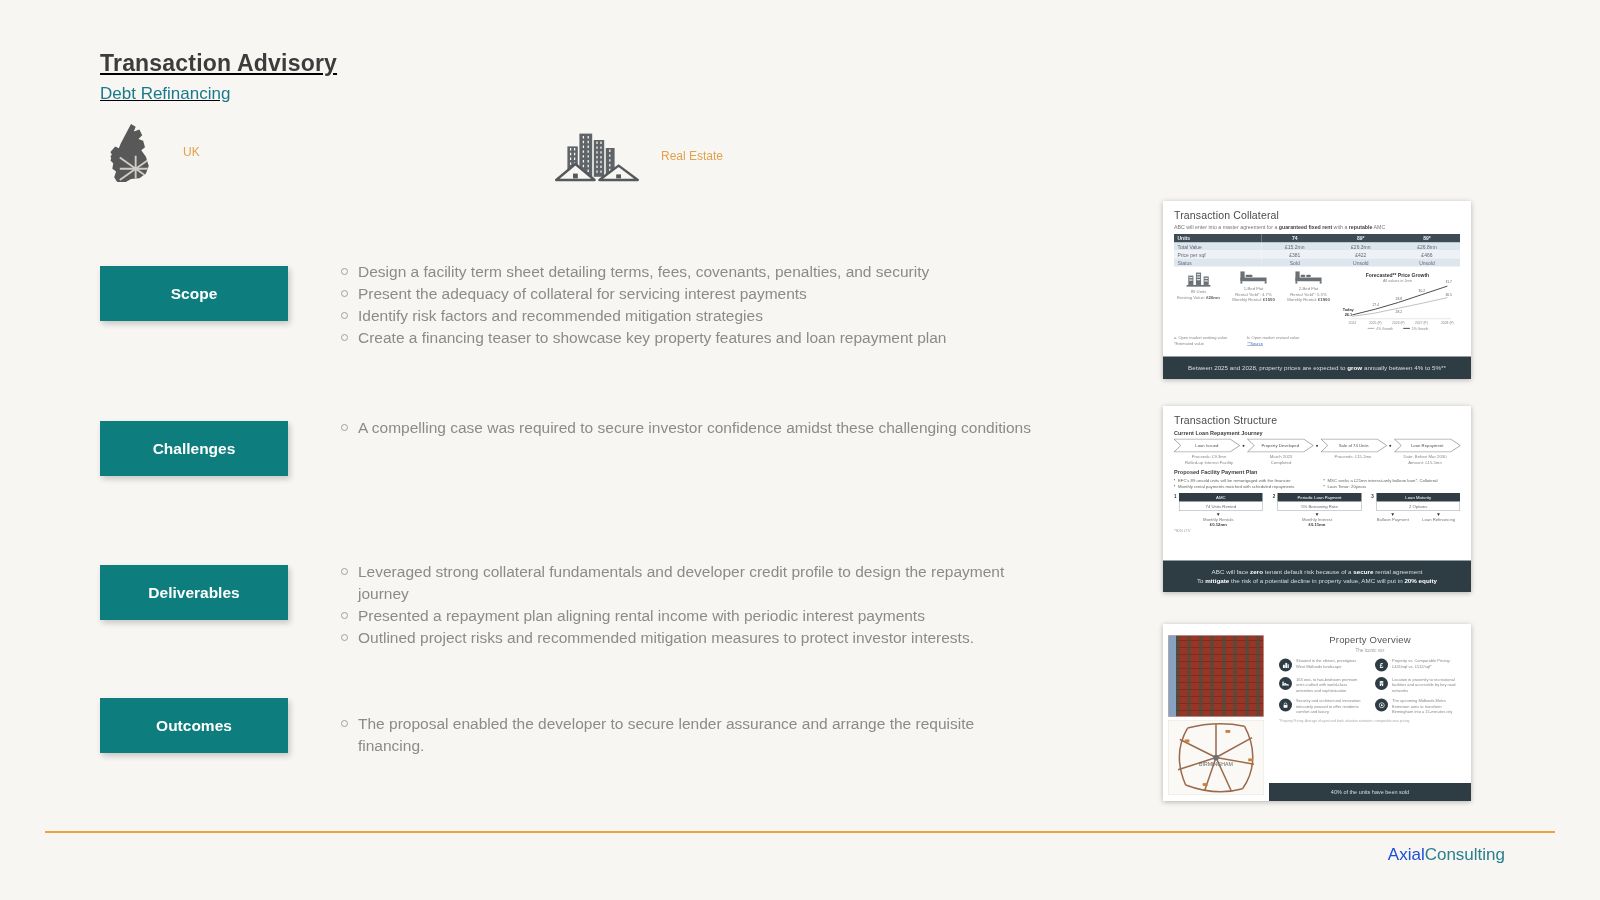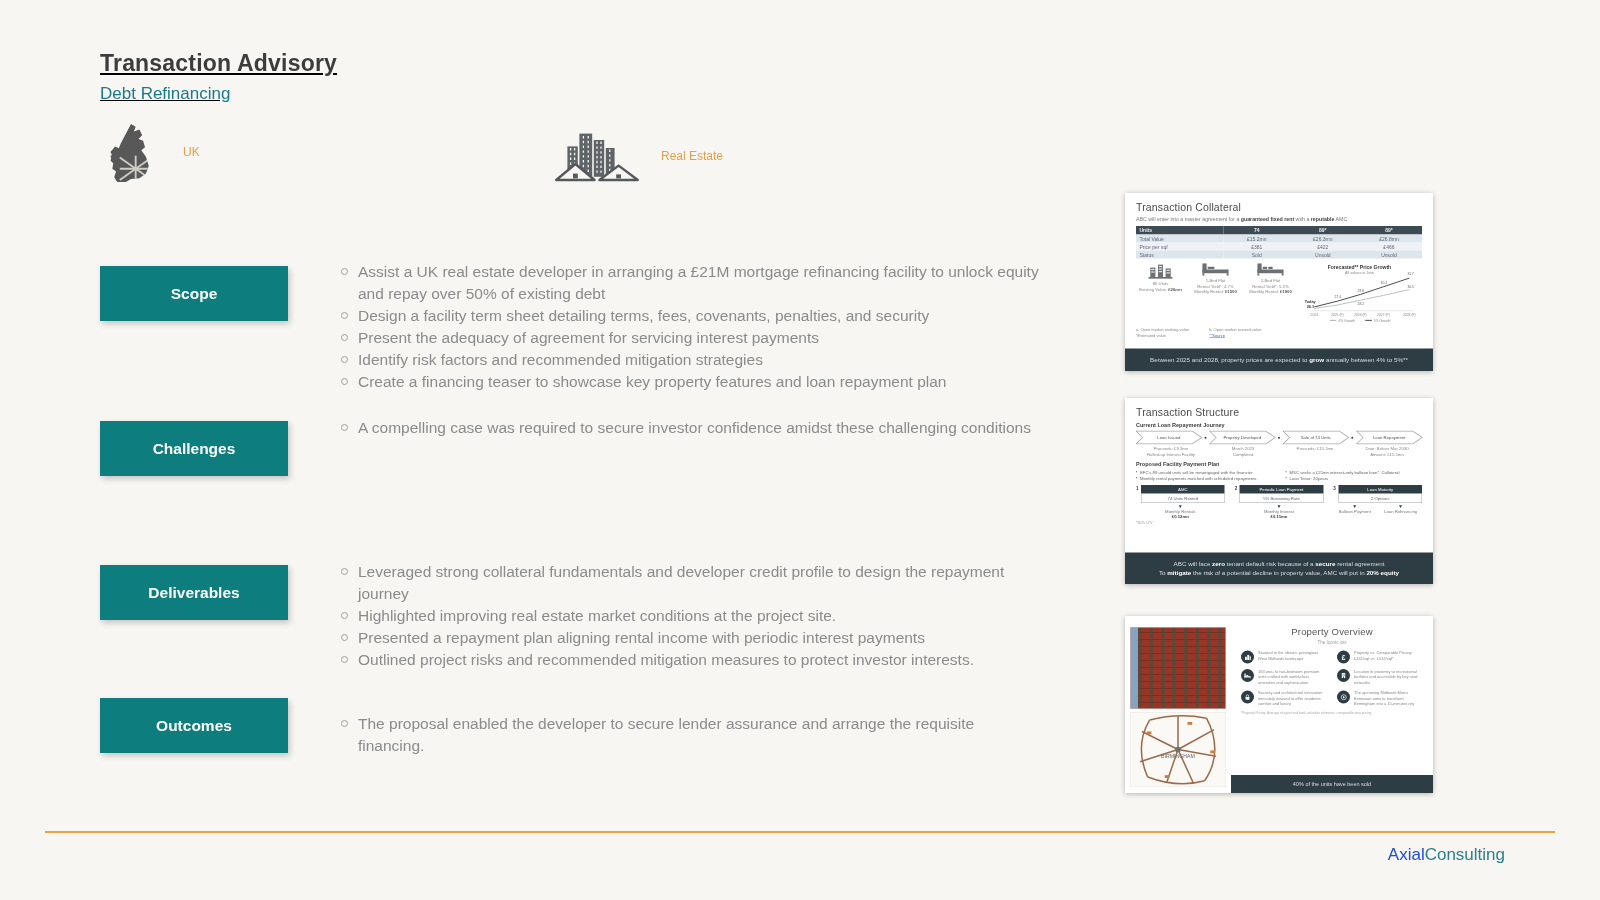--- a/index.html
+++ b/index.html
@@ -23,22 +23,22 @@
              color:#fff; font-weight:700; font-size:15.5px; display:flex; align-items:center;
              justify-content:center; box-shadow:2px 3px 6px rgba(0,0,0,.2); }
   .btn-scope{top:266px} .btn-challenges{top:421px} .btn-deliverables{top:565px} .btn-outcomes{top:698px}
   .bullets { position:absolute; left:339px; width:705px; list-style:none; }
   .ul-scope{top:261px} .ul-challenges{top:417px} .ul-deliverables{top:561px} .ul-outcomes{top:713px}
   .bullets li { position:relative; padding-left:19px; color:#8b8b8b; font-size:15.5px; line-height:22px; }
   .bullets li::before { content:""; position:absolute; left:2px; top:7px; width:5px; height:5px;
                         border:1.5px solid #a0a0a0; border-radius:50%; }
 
   
-  .thumb { position:absolute; left:1125px; width:308px; background:#fff;
-           box-shadow:0 1px 5px rgba(0,0,0,.28); overflow:hidden; }
+  .thumb { position:absolute; left:1163px; width:308px; background:#fff;
+           box-shadow:0 1px 5px rgba(0,0,0,.28); overflow:hidden;margin-top:8px; }
   .thumb-1{top:193px; height:178px} .thumb-2{top:398px; height:186px} .thumb-3{top:616px; height:177px}
   .thumb-inner { width:616px; transform:scale(.5); transform-origin:0 0; display:flex;
                  flex-direction:column; background:#fff; }
   .ti-1{height:356px} .ti-2{height:372px} .ti-3{height:354px; flex-direction:row;}
   .t-title { font-size:21px; color:#4a4a4a; padding:16px 22px 6px; letter-spacing:.3px; }
   .t-sub { font-size:10.5px; color:#777; padding:0 22px 8px; }
   .t-sub b, .t-banner b { color:#fff; }
   .t-sub b { color:#444; }
 
   
@@ -164,36 +164,34 @@
       <path d="M4 62 L28 42 L52 62 Z" fill="#f7f6f3" stroke="#55595c" stroke-width="3" stroke-linejoin="round"></path>
       <path d="M58 62 L82 44 L106 62 Z" fill="#f7f6f3" stroke="#55595c" stroke-width="3" stroke-linejoin="round"></path>
       <rect x="25" y="54" width="6" height="6" fill="#55595c"></rect>
         <rect x="79" y="55" width="6" height="5" fill="#55595c"></rect>
     </svg>
     <span class="tag-label">Real Estate</span>
   </div>
 
   <div class="sec-btn btn-scope">Scope</div>
   <ul class="bullets ul-scope">
-    <li>Assist a UK real estate developer in arranging a £21M mortgage refinancing facility to unlock equity and repay over 50% of existing debt</li>
     <li>Design a facility term sheet detailing terms, fees, covenants, penalties, and security</li>
-    <li>Present the adequacy of agreement for servicing interest payments</li>
+    <li>Present the adequacy of collateral for servicing interest payments</li>
     <li>Identify risk factors and recommended mitigation strategies</li>
     <li>Create a financing teaser to showcase key property features and loan repayment plan</li>
   </ul>
 
   <div class="sec-btn btn-challenges">Challenges</div>
   <ul class="bullets ul-challenges">
     <li>A compelling case was required to secure investor confidence amidst these challenging conditions</li>
   </ul>
 
   <div class="sec-btn btn-deliverables">Deliverables</div>
   <ul class="bullets ul-deliverables">
     <li>Leveraged strong collateral fundamentals and developer credit profile to design the repayment journey</li>
-    <li>Highlighted improving real estate market conditions at the project site.</li>
     <li>Presented a repayment plan aligning rental income with periodic interest payments</li>
     <li>Outlined project risks and recommended mitigation measures to protect investor interests.</li>
   </ul>
 
   <div class="sec-btn btn-outcomes">Outcomes</div>
   <ul class="bullets ul-outcomes">
     <li>The proposal enabled the developer to secure lender assurance and arrange the requisite financing.</li>
   </ul>
 
   <div class="thumb thumb-1">

